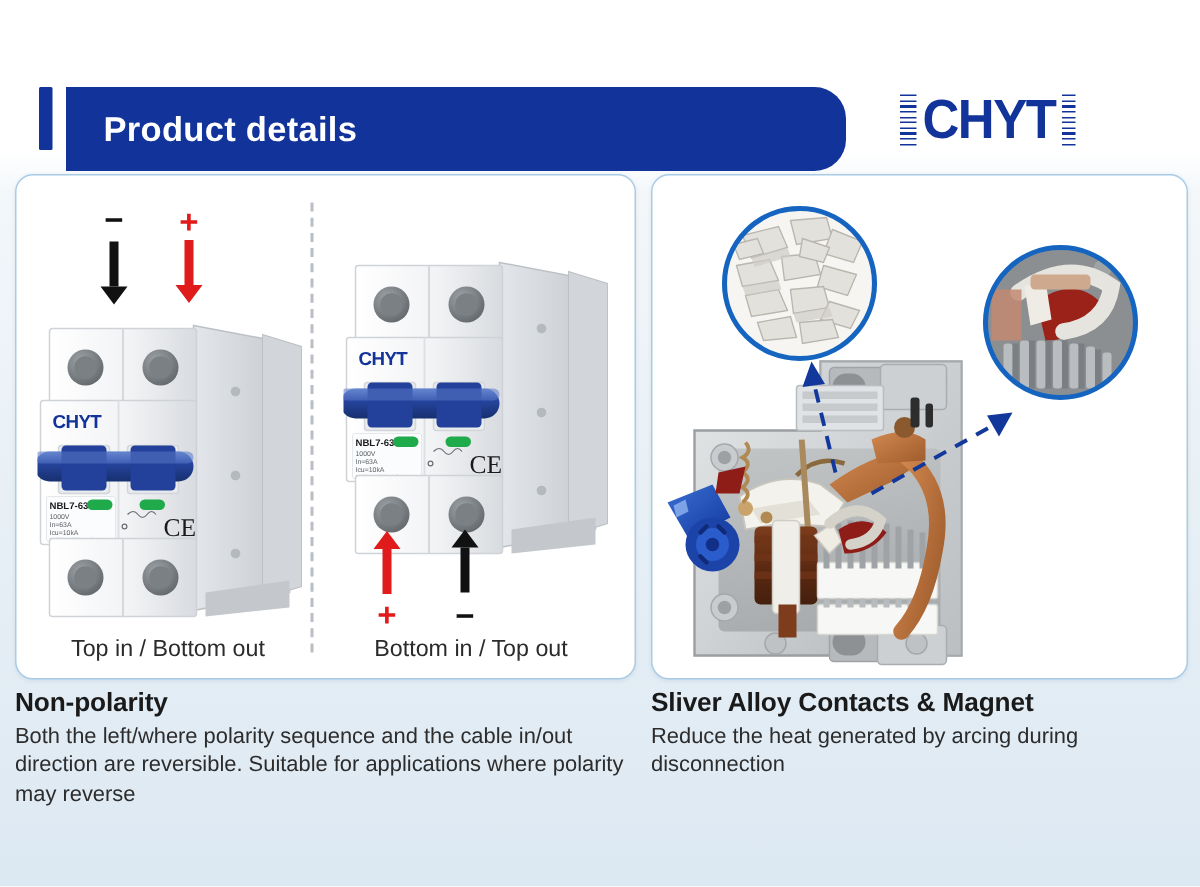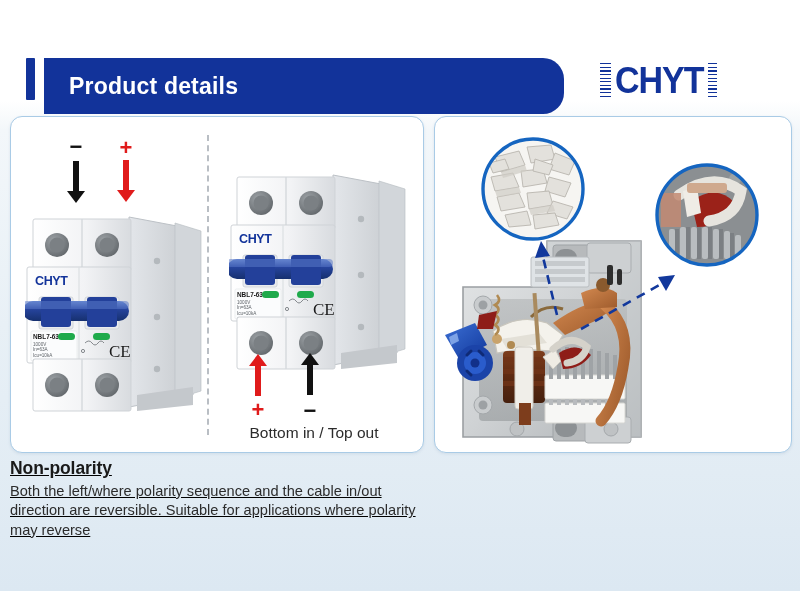--- a/index.html
+++ b/index.html
@@ -79,21 +79,21 @@
   .sign.minus{letter-spacing:0;}
   .shaft{width:6px;}
   .headdown{width:0;height:0;border-left:9px solid transparent;border-right:9px solid transparent;}
   .headup{width:0;height:0;border-left:9px solid transparent;border-right:9px solid transparent;}
 
   
   .mcb{position:absolute;}
   .mcb svg{display:block;}
 
   
-  .btm{position:absolute;text-decoration:underline;}
+  .btm{position:absolute;}
   #btm-left{left:10px;top:458px;width:420px;}
   #btm-right{left:434px;top:458px;width:360px;}
   .btm h3{
     margin:0 0 3px 0;font-size:17.5px;font-weight:bold;color:#1a1a1a;
     letter-spacing:-.1px;
   }
   .btm p{
     margin:0;font-size:14.6px;color:#2c2c2c;line-height:1.32;
   }
 </style>
@@ -223,20 +223,21 @@
 
             <rect x="8" y="150" width="98" height="52" rx="2" fill="url(#ga)" stroke="#cfd3d7" stroke-width="1"></rect>
             <line x1="57" y1="150" x2="57" y2="202" stroke="#d5d9dd" stroke-width="1.4"></line>
             <circle cx="32" cy="176" r="12" fill="url(#ghole)"></circle>
             <circle cx="32" cy="176" r="7.5" fill="#7b8084"></circle>
             <circle cx="82" cy="176" r="12" fill="url(#ghole)"></circle>
             <circle cx="82" cy="176" r="7.5" fill="#7b8084"></circle>
           </svg>
         </div>
 
+        <div class="caption">Top in / Bottom out</div>
       </div>
 
       <div class="unit" id="unit-b">
 
         <div class="mcb" style="left:18px;top:50px;">
           <svg width="178" height="212" viewBox="0 0 178 212">
             <path d="M104 8 L168 20 L168 186 L104 198 Z" fill="url(#gside)" stroke="#bcc1c6" stroke-width="1"></path>
             <path d="M150 14 L176 22 L176 182 L150 190 Z" fill="#d2d6da" stroke="#bcc1c6" stroke-width=".7"></path>
             <path d="M112 186 L168 178 L168 196 L112 202 Z" fill="#c4c8cc"></path>
             <circle cx="132" cy="52" r="3.2" fill="#b4b9bd"></circle>
@@ -507,14 +508,18 @@
 
     
     
   </div>
 
   <div class="btm" id="btm-left">
     <h3>Non-polarity</h3>
     <p>Both the left/where polarity sequence and the cable in/out direction are reversible. Suitable for applications where polarity may reverse</p>
   </div>
 
+  <div class="btm" id="btm-right">
+    <h3>Sliver Alloy Contacts &amp; Magnet</h3>
+    <p>Reduce the heat generated by arcing during disconnection</p>
+  </div>
 
 </div>
 
 </body></html>

